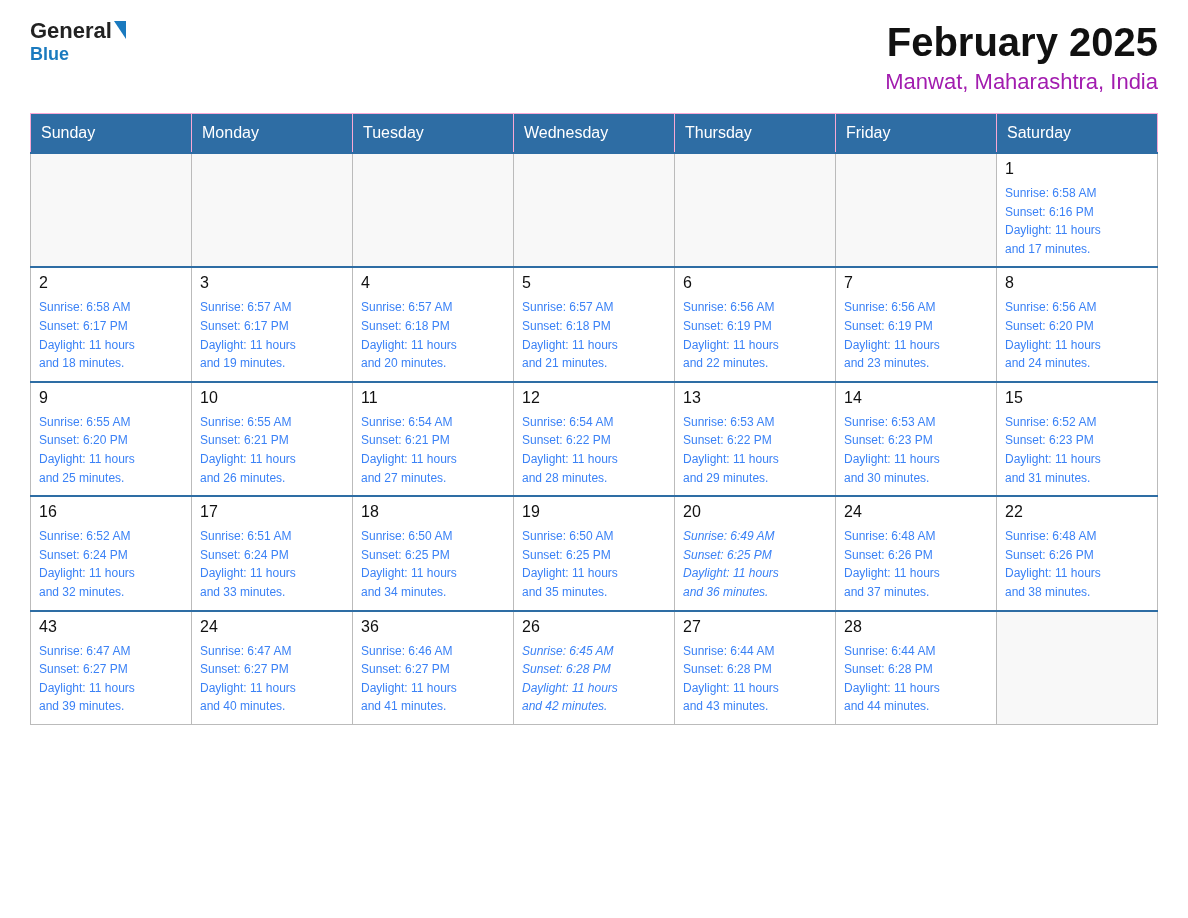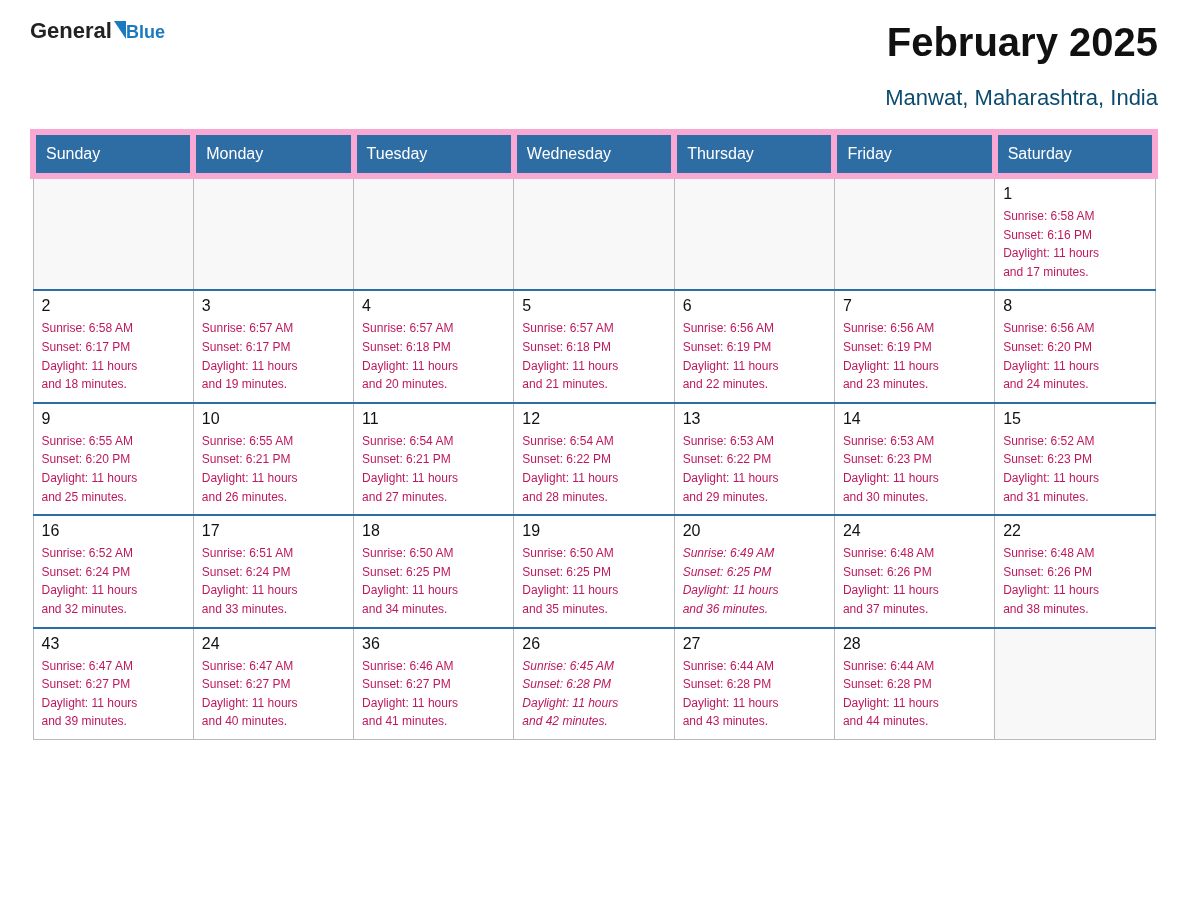--- a/index.html
+++ b/index.html
@@ -12,21 +12,21 @@
       min-height: 918px;
     }
     .header-area {
       display: flex;
       justify-content: space-between;
       align-items: flex-start;
       margin-bottom: 18px;
     }
     .logo-area {
       display: flex;
-      flex-direction: row;
+      flex-direction: column;
       align-items: flex-start;
     }
     .logo-text {
       display: flex;
       align-items: flex-end;
       font-size: 22px;
       font-weight: bold;
       color: #222;
       line-height: 1;
     }
@@ -48,36 +48,36 @@
     .title-area {
       text-align: right;
     }
     .month-title {
       font-size: 40px;
       font-weight: bold;
       color: #111;
     }
     .location-title {
       font-size: 22px;
-      color: #0c4a6e;
-      margin-top: 20px;
+      color: #a21caf;
+      margin-top: 4px;
     }
     .calendar-table {
       width: 100%;
       border-collapse: collapse;
       table-layout: fixed;
     }
     .calendar-table th {
       background-color: #2e6da4;
       color: #fff;
       text-align: left;
       padding: 10px 10px;
       font-size: 16px;
       font-weight: normal;
-      border: 6px solid #f9a8d4;
+      border: 1px solid #f9a8d4;
     }
     .calendar-table td {
       vertical-align: top;
       padding: 6px 8px 8px 8px;
       border: 1px solid #bbb;
       font-size: 12.5px;
       color: #222;
       height: 110px;
     }
     .calendar-table tr:first-child td {
@@ -88,22 +88,23 @@
     }
     .day-number {
       font-size: 16px;
       font-weight: normal;
       color: #111;
       display: block;
       margin-bottom: 4px;
     }
     .day-info {
       font-size: 12px;
-      color: #be185d;
+      color: #3b82f6;
       line-height: 1.55;
+      margin-top: 6px;
     }
     .empty-cell {
       background: #f8f8f8;
     }
   </style>
 </head>
 <body>
 
 <div class="header-area">
   <div class="logo-area">

